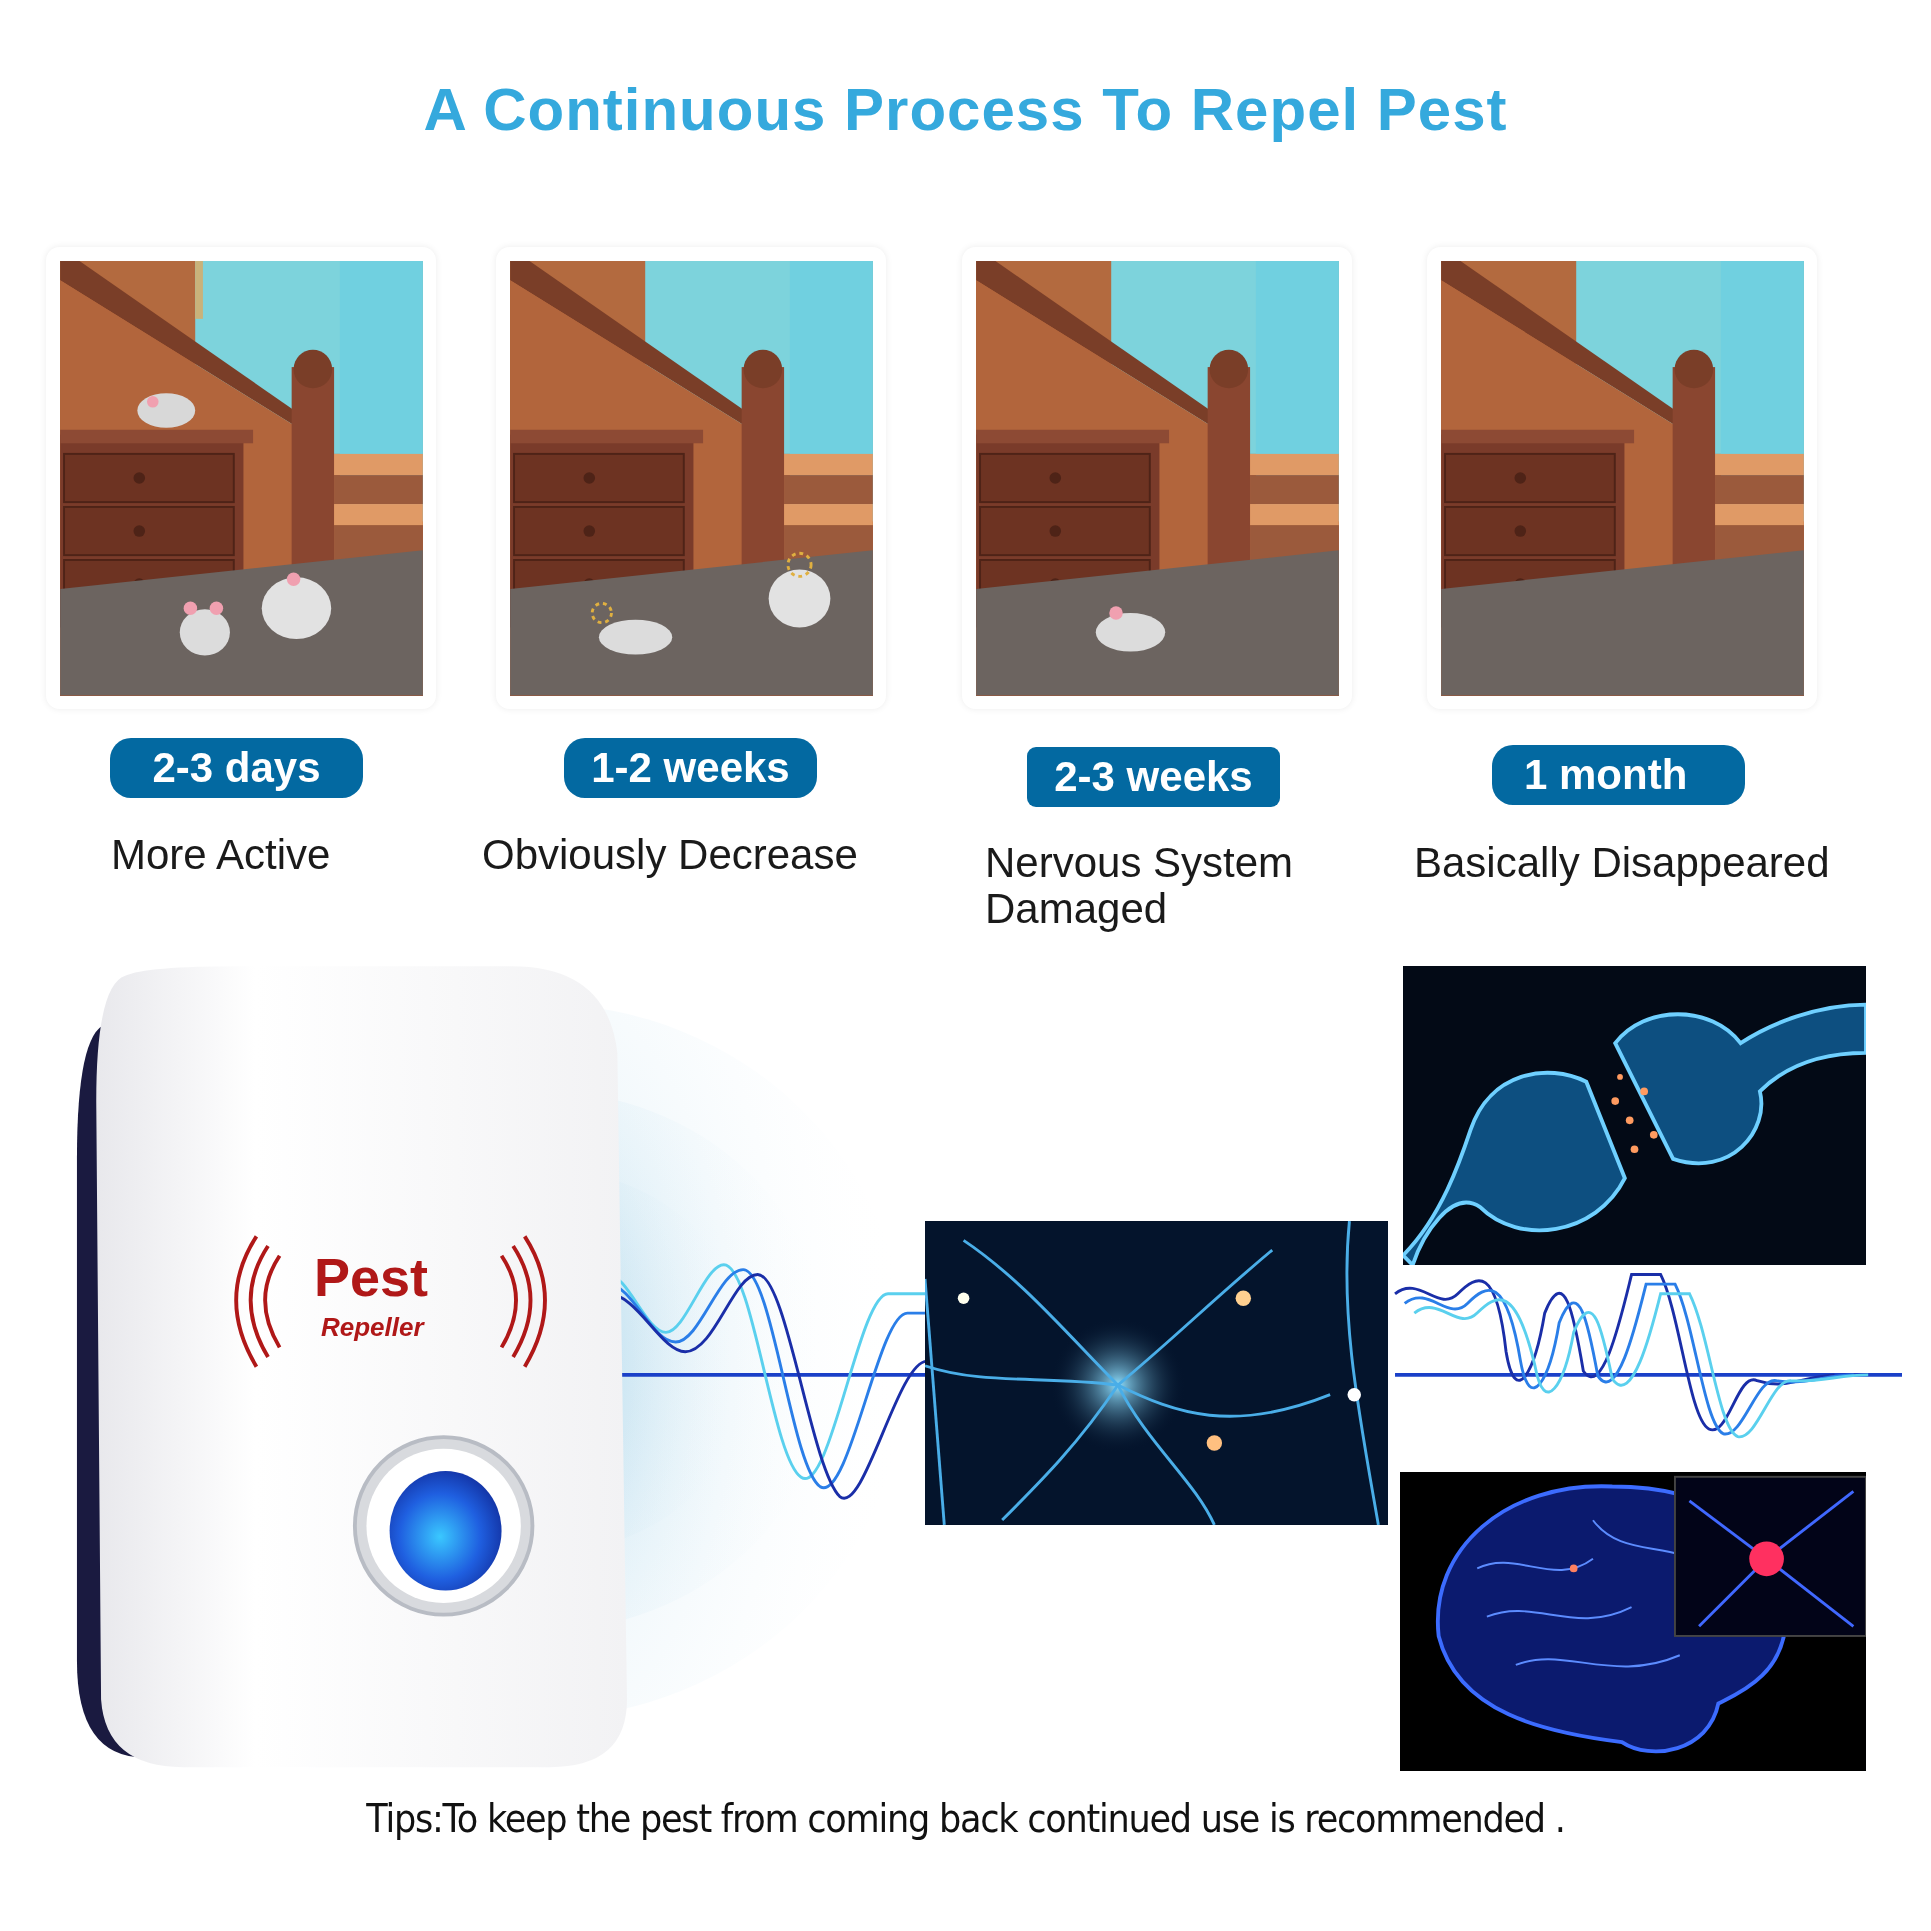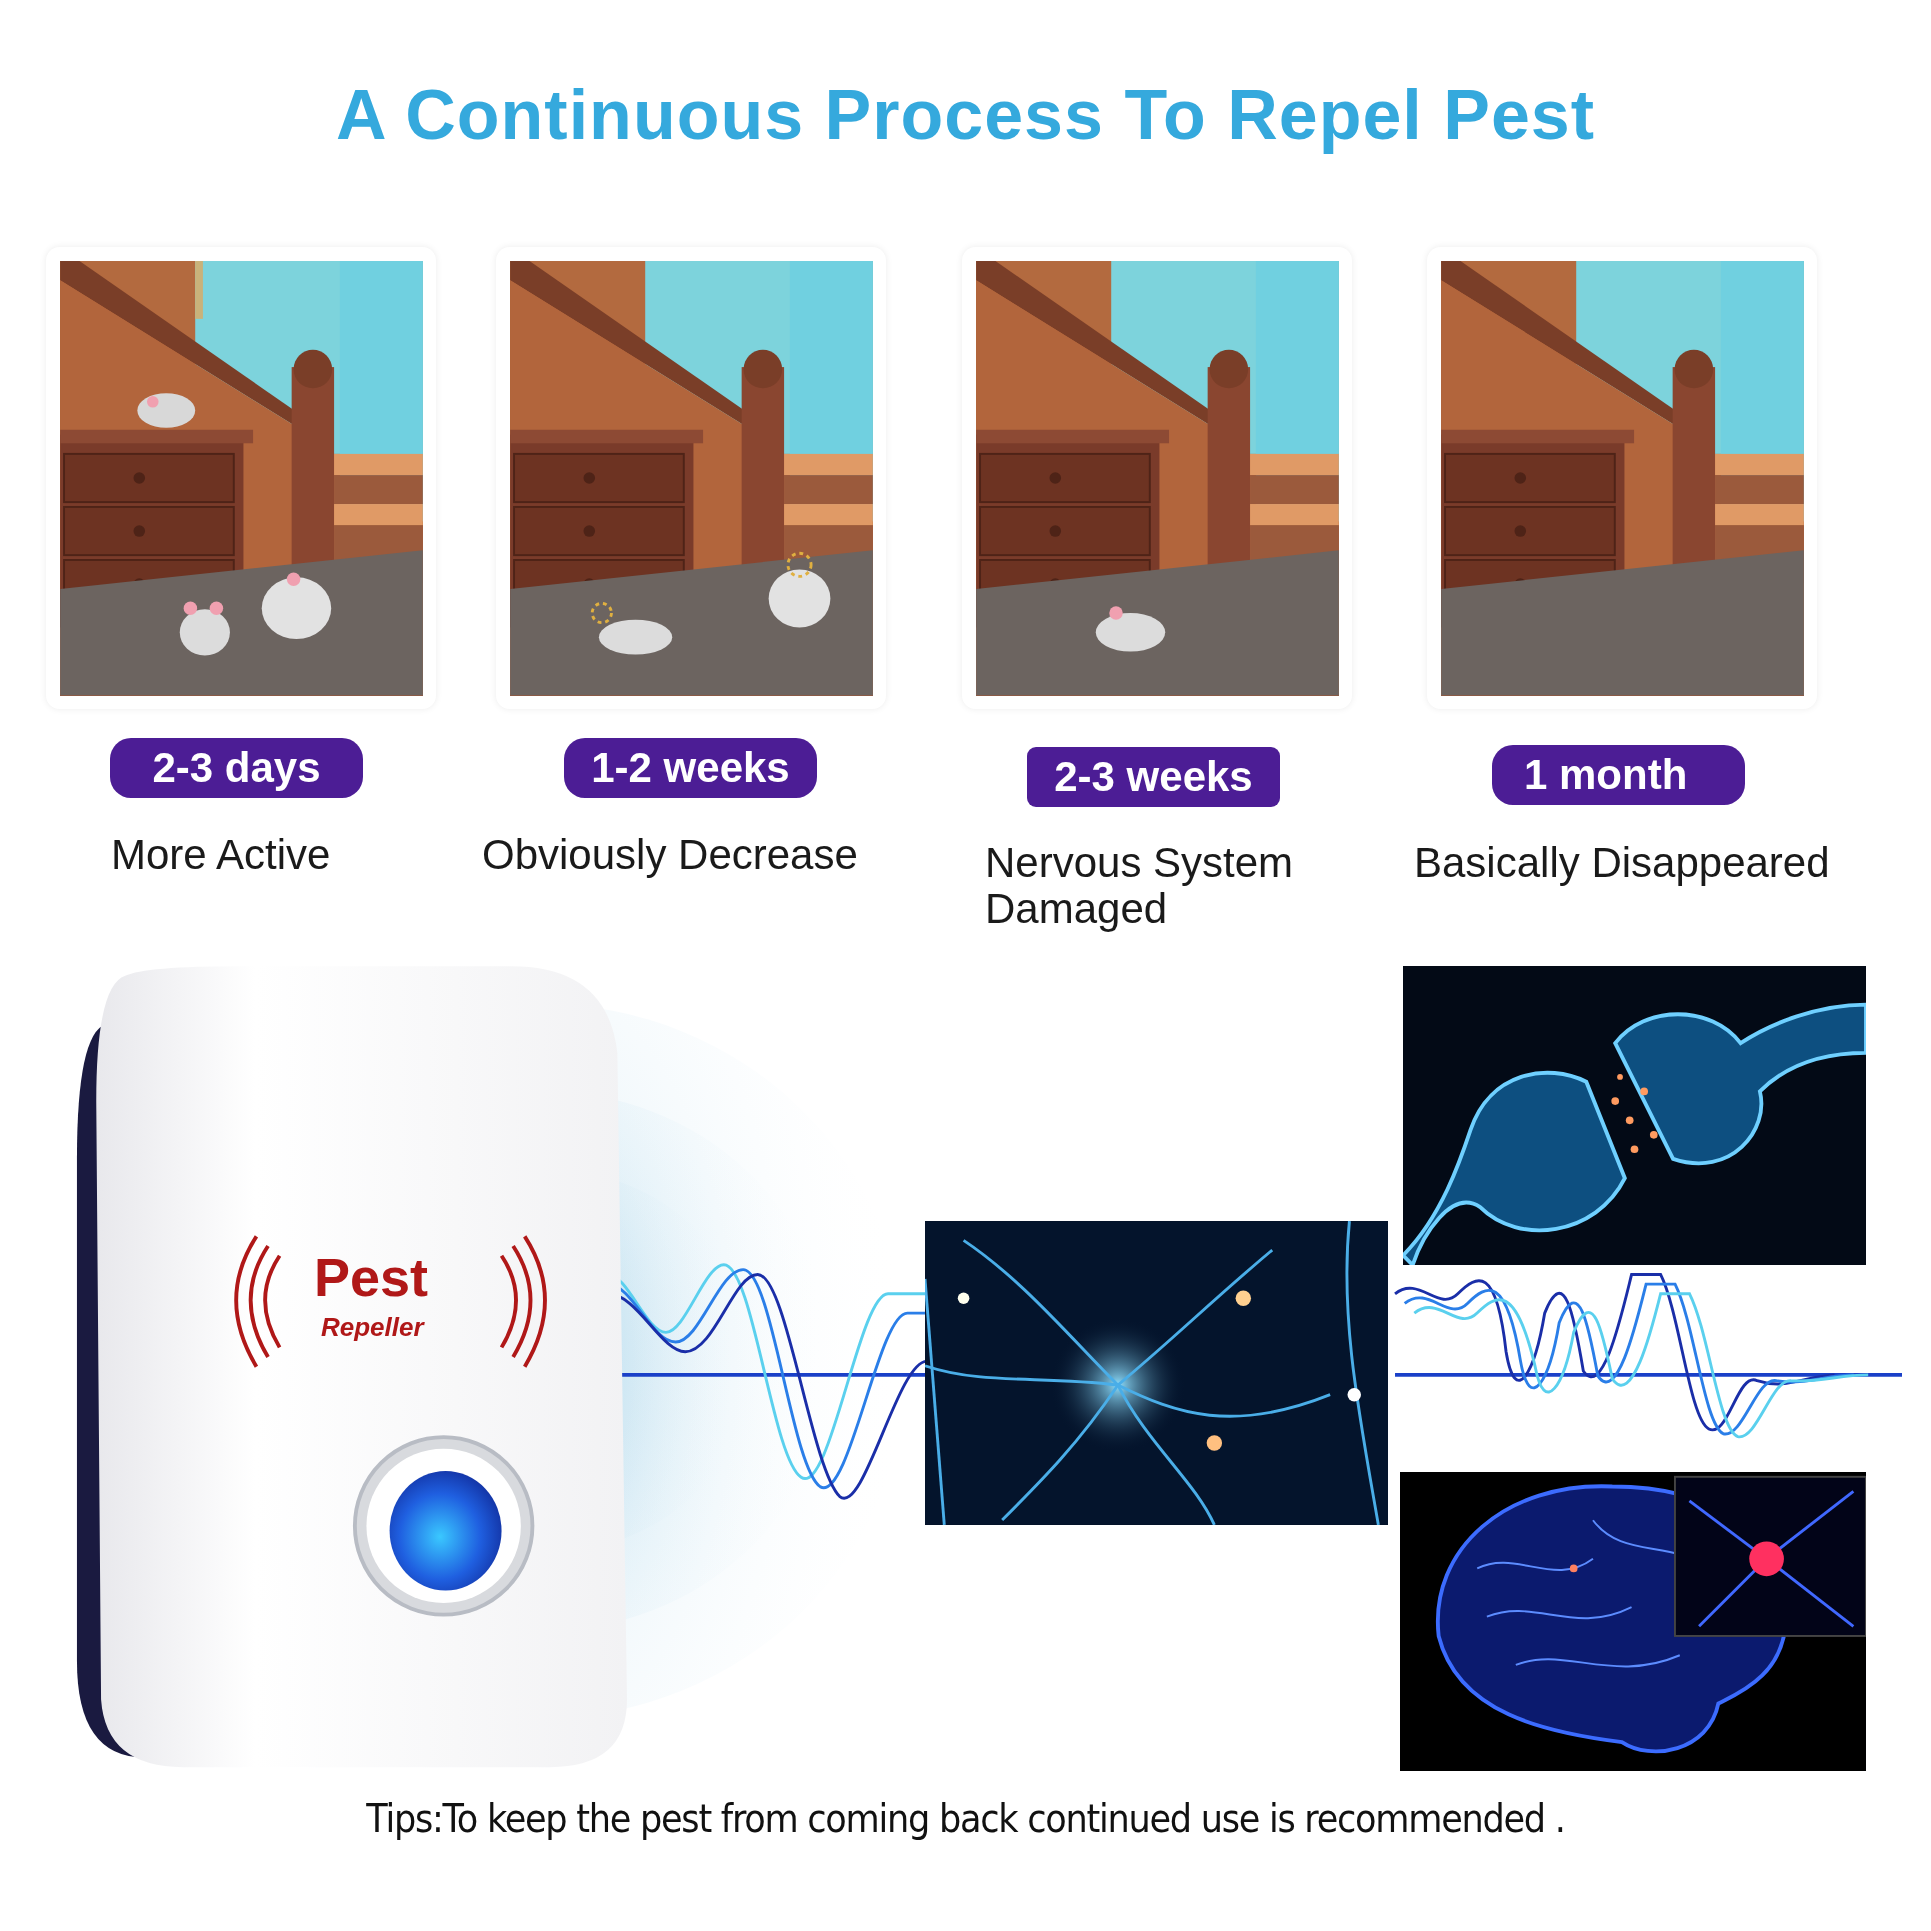--- a/index.html
+++ b/index.html
@@ -1,20 +1,20 @@
 <!DOCTYPE html>
 <html><head>
 <meta charset="utf-8">
 <style>
   html, body { margin:0; padding:0; background:#ffffff; }
   body { width:1931px; height:1931px; position:relative; overflow:hidden; font-family:"Liberation Sans", sans-serif; }
-  .title { position:absolute; left:0; width:1931px; top:75px; text-align:center; color:#35a9dd; font-weight:bold; font-size:70px; letter-spacing:1px; }
+  .title { position:absolute; left:0; width:1931px; top:75px; text-align:center; color:#35a9dd; font-weight:bold; font-size:60px; letter-spacing:1px; }
   .panel { position:absolute; top:247px; width:390px; height:462px; background:#fff; border-radius:13.5px; box-shadow:0 0 7.7px rgba(0,0,0,0.08); }
   .panel .scene { position:absolute; left:13.5px; top:13.5px; right:13.5px; bottom:13.5px; overflow:hidden; background:#8a5a45; }
-  .pill { position:absolute; height:60px; border-radius:21px; background:#4c1d95; color:#fff; font-weight:bold; font-size:42px; line-height:60px; text-align:center; }
+  .pill { position:absolute; height:60px; border-radius:21px; background:#0369a1; color:#fff; font-weight:bold; font-size:42px; line-height:60px; text-align:center; }
   .caption { position:absolute; color:#1a1a1a; font-size:42px; line-height:46px; }
   .device { position:absolute; left:48px; top:966px; width:579px; height:811px; }
   .img-box { position:absolute; background:#020a18; overflow:hidden; }
   .tips { position:absolute; left:0; width:1931px; top:1796px; text-align:center; font-size:39px; color:#111; font-family:"DejaVu Sans", sans-serif; letter-spacing:-1.4px; transform:scaleX(0.9); }
 </style>
 </head>
 <body>
 
 <div class="title">A Continuous Process To Repel Pest</div>
 

